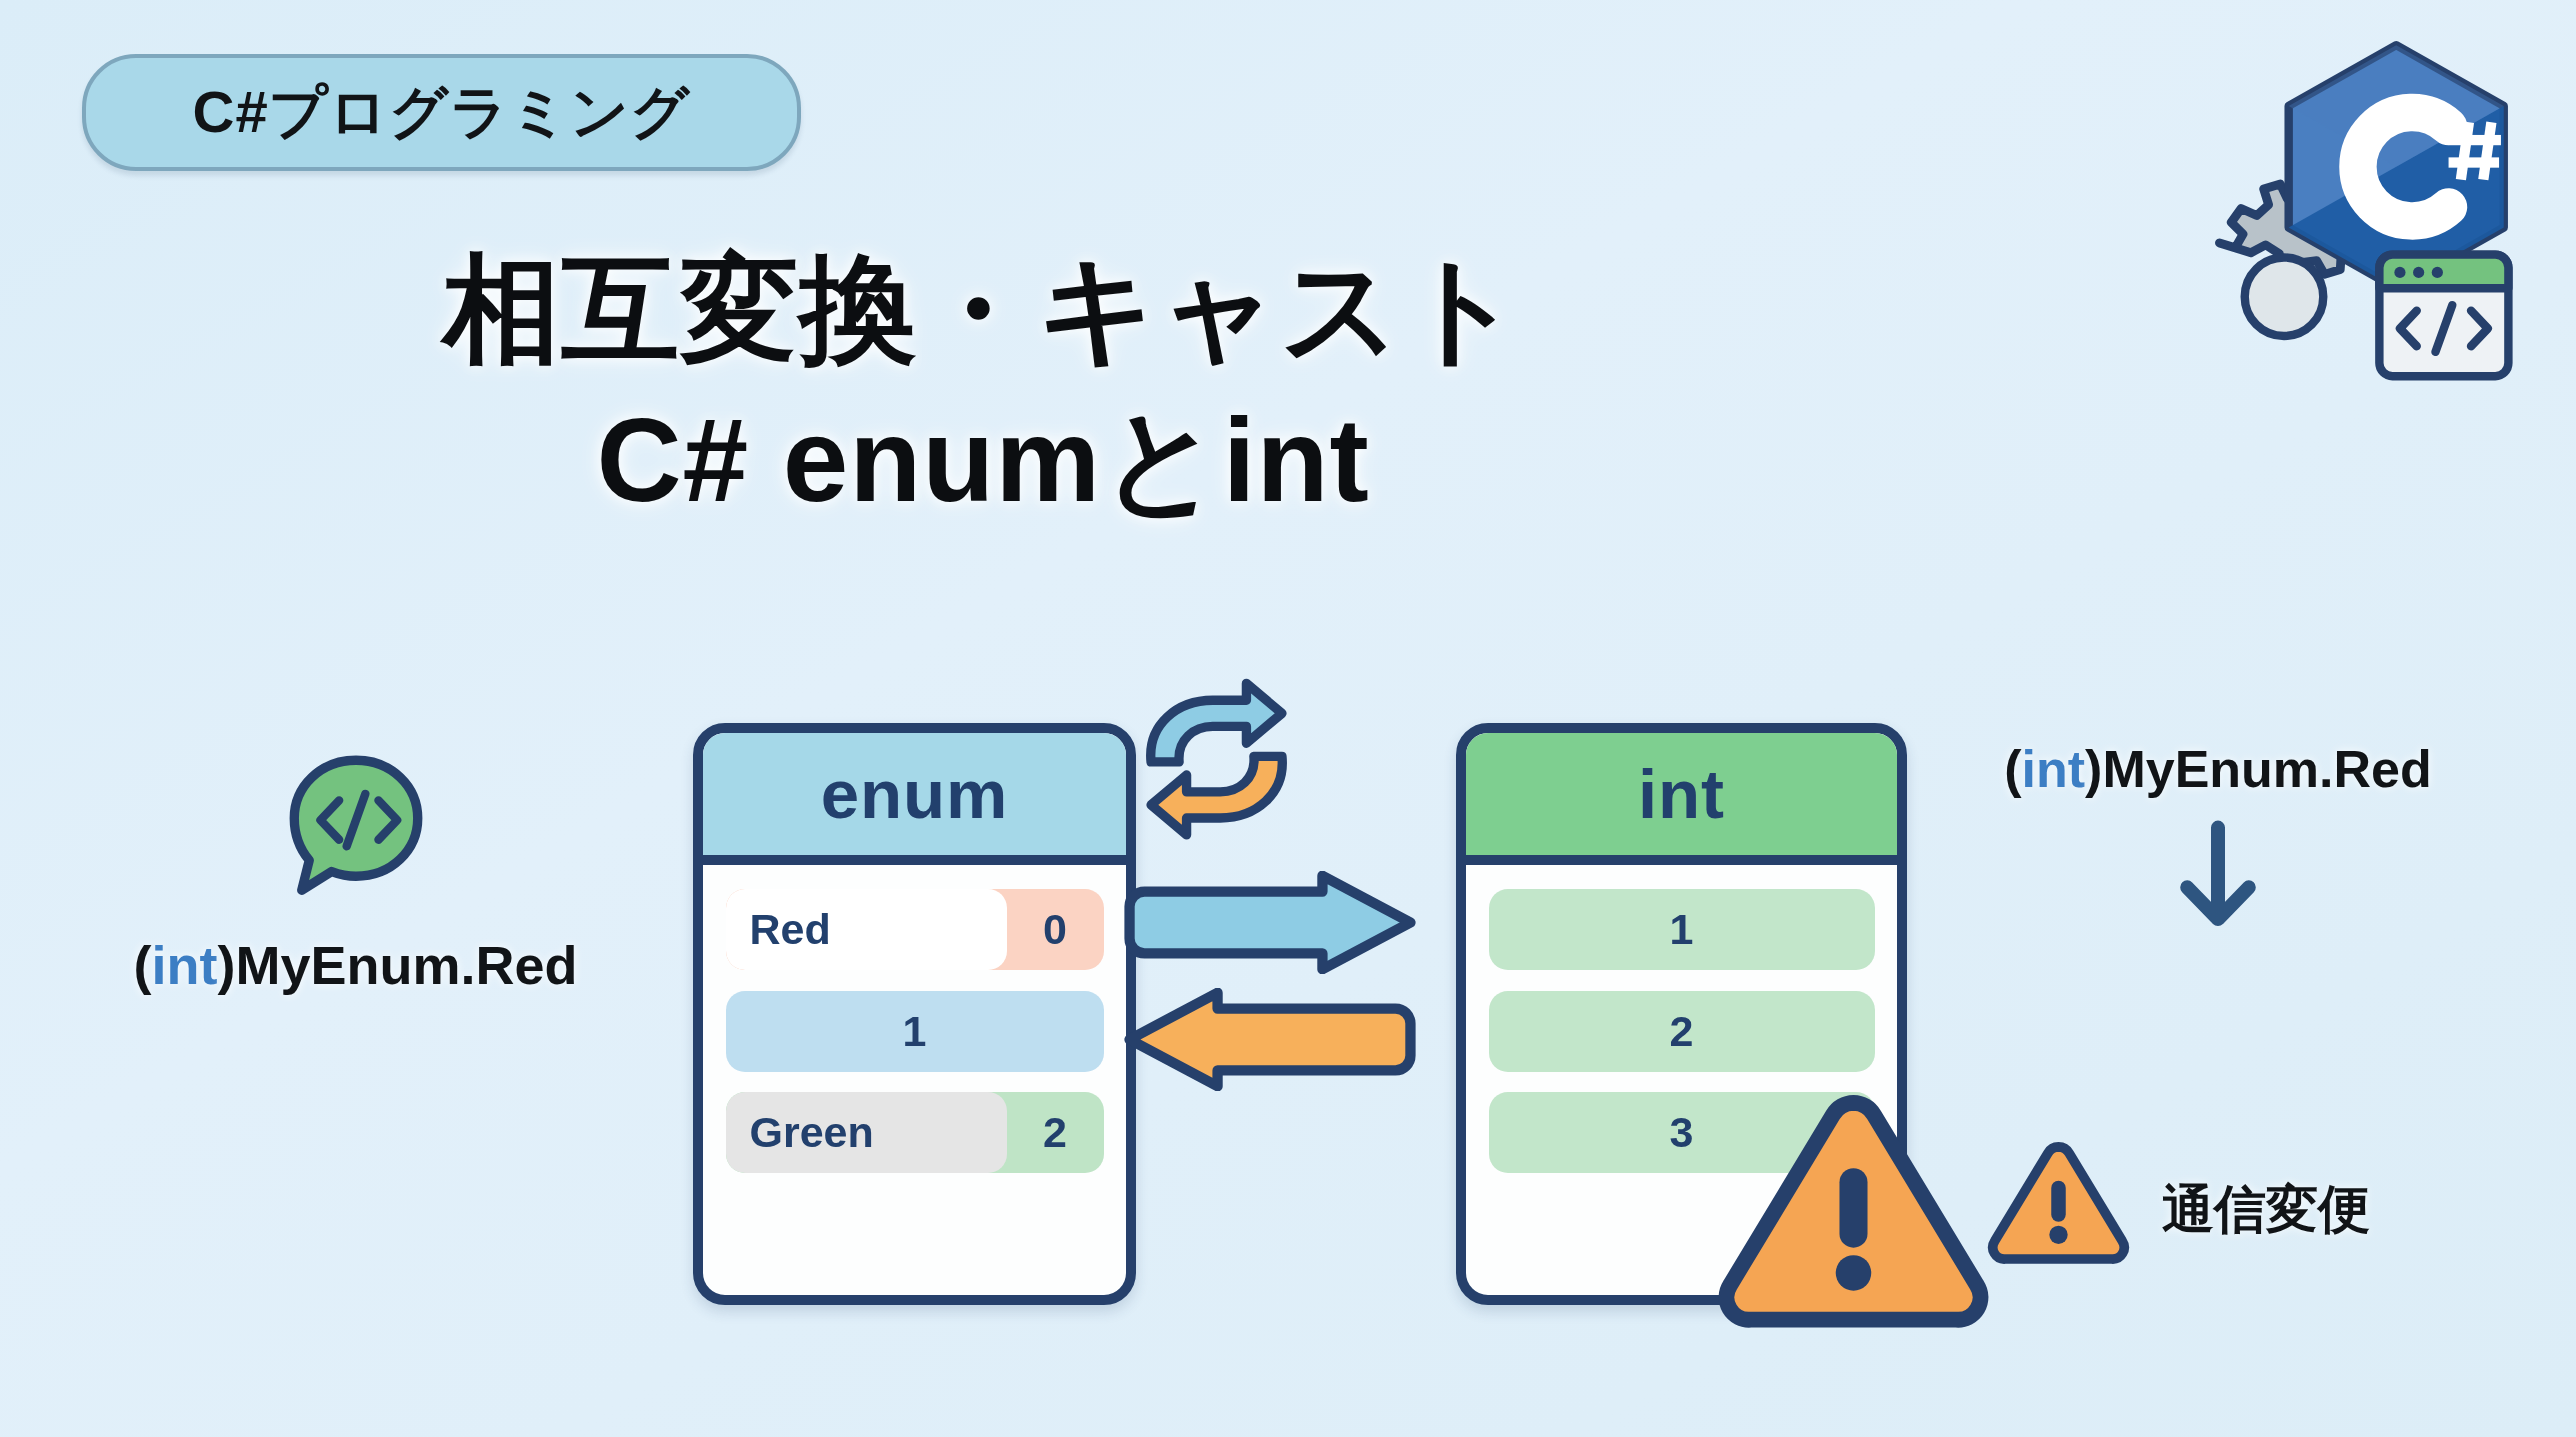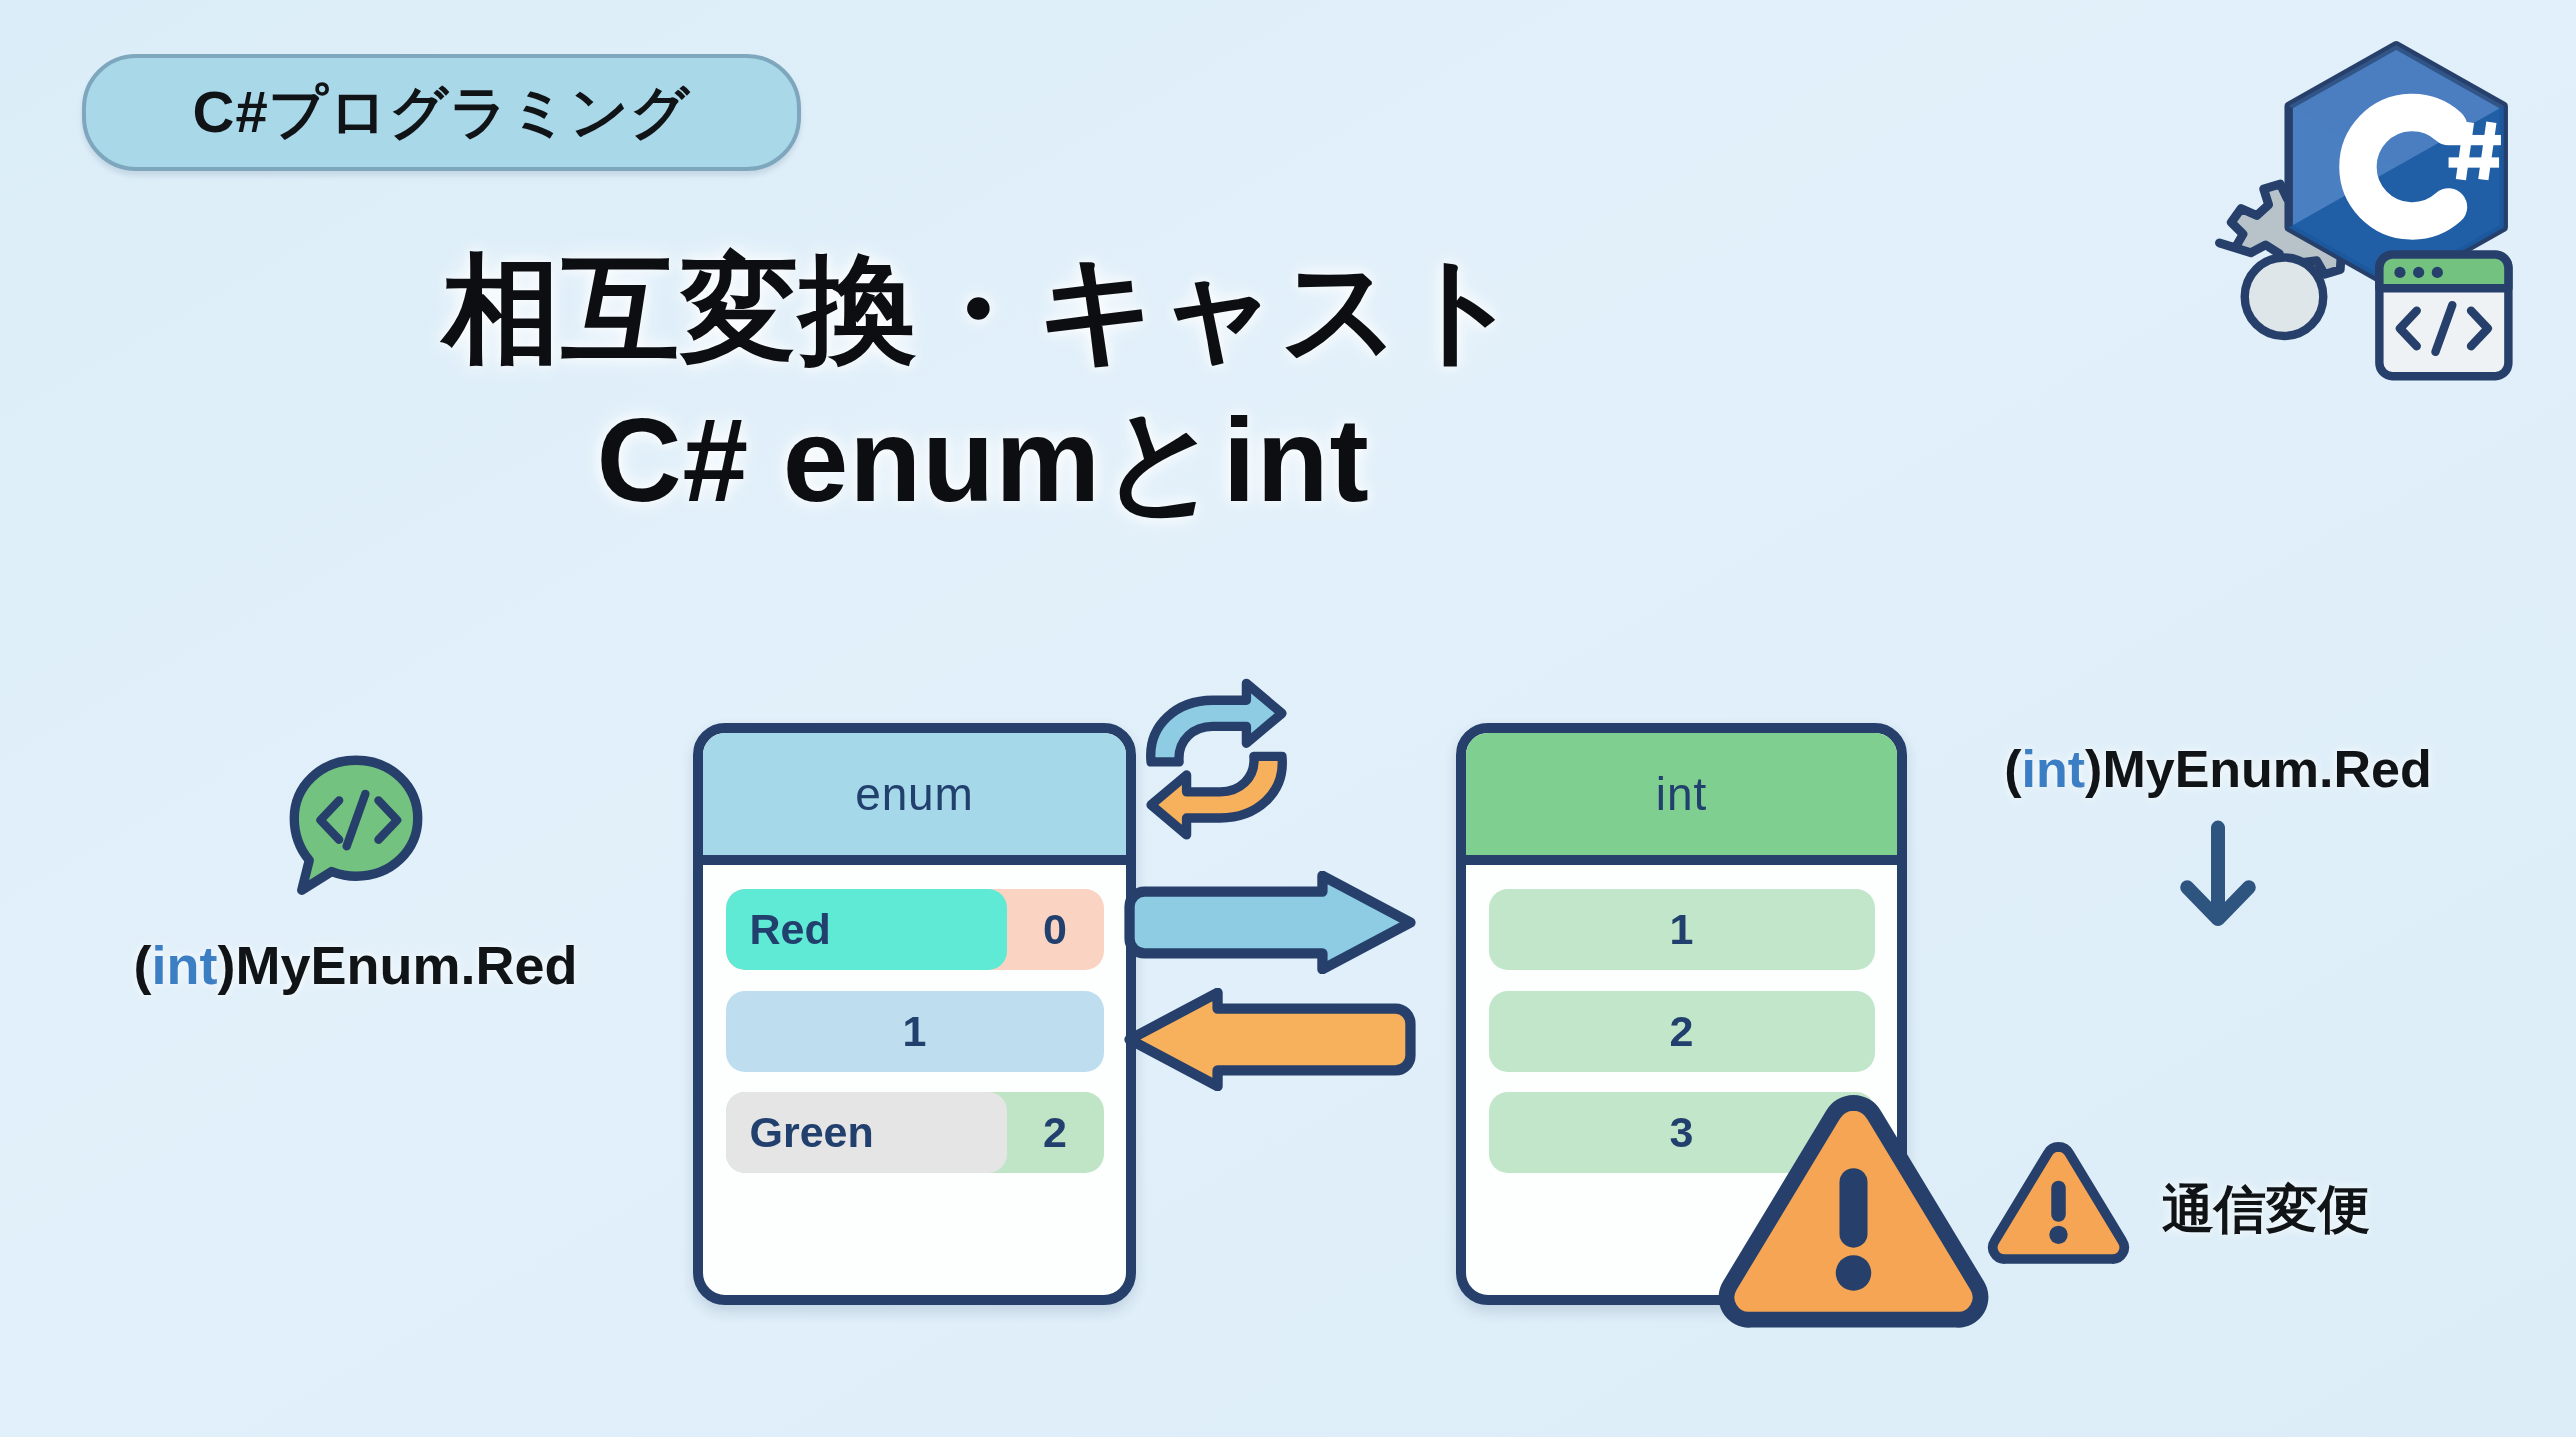--- a/index.html
+++ b/index.html
@@ -101,22 +101,22 @@
   .card-header {
     height: 122px;
     display: flex;
     align-items: center;
     justify-content: center;
     border-bottom: 10.3px solid #26406b;
   }
   #enum-card .card-header { background: #a5d8e8; }
   #int-card  .card-header { background: #7ecf90; }
   .card-header-label {
-    font-size: 46px;
-    font-weight: 400;
+    font-size: 69px;
+    font-weight: 700;
     color: #22406d;
     letter-spacing: 0.9px;
   }
 
   .card-body {
     padding: 24px 22.5px 20.6px 22.5px;
     display: flex;
     flex-direction: column;
     gap: 20.6px;
   }
@@ -141,21 +141,21 @@
   }
   .enum-val {
     flex: 1;
     display: flex;
     align-items: center;
     justify-content: center;
     font-size: 43px;
     font-weight: 700;
     color: #22406d;
   }
-  .row-red  .enum-name { background: #5eead4; }
+  .row-red  .enum-name { background: #ffffff; }
   .row-red  { background: #fbd3c3; }
   .row-blue .enum-name { background: #5aaedf; }
   .row-blue { background: #bedef0; }
   .row-green .enum-name { background: #e5e5e5; }
   .row-green { background: #bfe4c6; }
 
   
   .int-row {
     height: 81px;
     border-radius: 19px;

